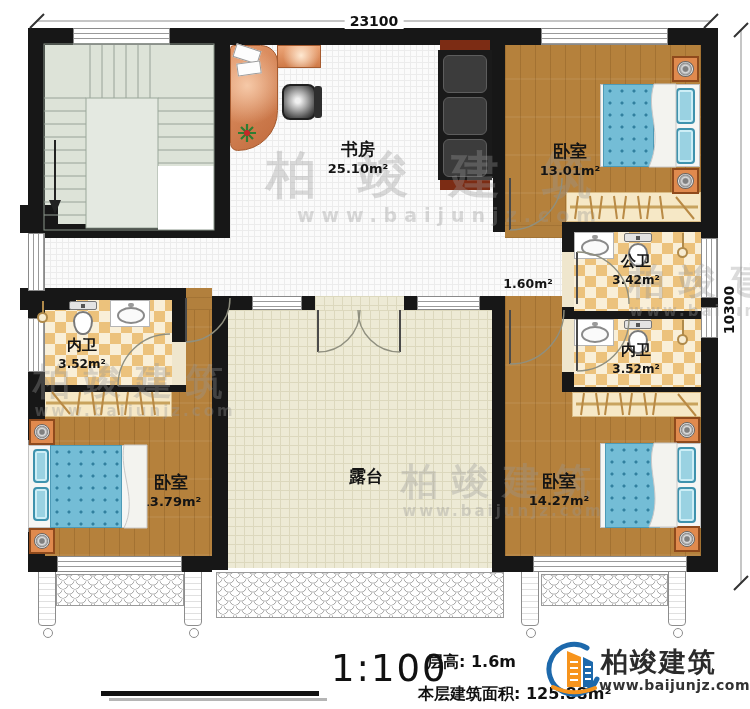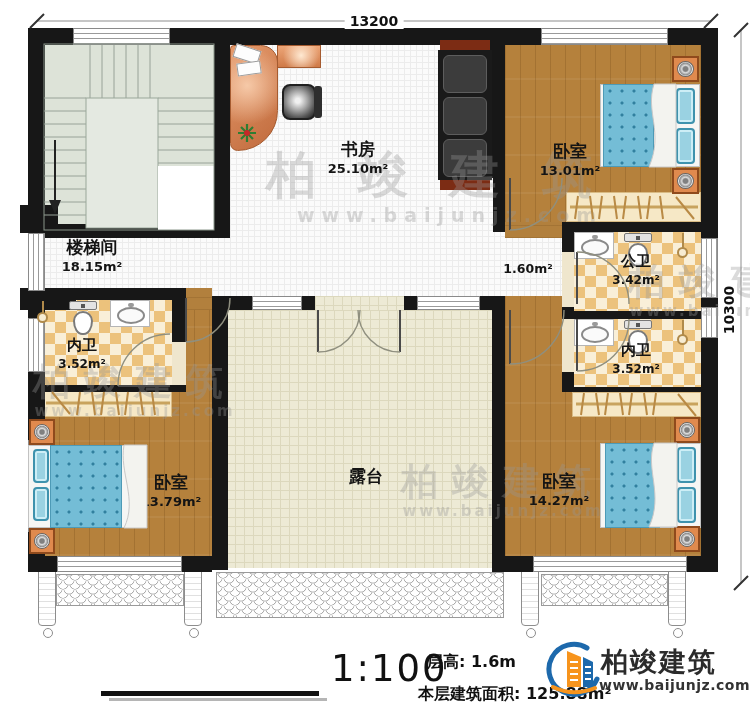--- a/index.html
+++ b/index.html
@@ -241,33 +241,32 @@
   </div>
   <div class="wm" style="left:358px;top:462px;width:290px">
     <span style="display:block;font-size:37px;letter-spacing:14px">柏竣建筑</span>
     <span style="display:block;font-size:15px;letter-spacing:3px">www.baijunjz.com</span>
   </div>
   <div class="wm" style="left:610px;top:262px;width:240px">
     <span style="display:block;font-size:37px;letter-spacing:14px">柏竣建筑</span>
     <span style="display:block;font-size:15px;letter-spacing:3px">www.baijunjz.com</span>
   </div>
 
-  <div class="lbl" style="left:92px;top:256px"><span class="rname">楼梯间</span><br><span class="rarea">18.15m²</span></div>
   <div class="lbl" style="left:358px;top:158px"><span class="rname">书房</span><br><span class="rarea">25.10m²</span></div>
   <div class="lbl" style="left:570px;top:160px"><span class="rname">卧室</span><br><span class="rarea">13.01m²</span></div>
   <div class="lbl" style="left:636px;top:270px"><span class="sname">公卫</span><br><span class="sarea">3.42m²</span></div>
   <div class="lbl" style="left:636px;top:359px"><span class="sname">内卫</span><br><span class="sarea">3.52m²</span></div>
   <div class="lbl" style="left:82px;top:354px"><span class="sname">内卫</span><br><span class="sarea">3.52m²</span></div>
   <div class="lbl" style="left:171px;top:491px"><span class="rname">卧室</span><br><span class="rarea">13.79m²</span></div>
   <div class="lbl" style="left:559px;top:490px"><span class="rname">卧室</span><br><span class="rarea">14.27m²</span></div>
   <div class="lbl" style="left:366px;top:477px"><span class="rname">露台</span></div>
-  <div class="lbl" style="left:528px;top:268px"><span style="font-size:12.5px">1.60m²</span></div>
+  <div class="lbl" style="left:528px;top:283px"><span style="font-size:12.5px">1.60m²</span></div>
   <div class="lbl" style="left:197px;top:218px"><span style="font-size:19px">下</span></div>
 
-  <div class="dim" style="left:374px;top:21px">13200</div>
+  <div class="dim" style="left:374px;top:21px">23100</div>
   <div class="dim" style="left:729px;top:310px;transform:translate(-50%,-50%) rotate(-90deg)">10300</div>
 
   <svg class="overlay" width="750" height="709" viewBox="0 0 750 709">
     <g stroke="#8d8d8d" stroke-width="1">
       <path d="M37 21 H711 M741 30 V583"></path>
     </g>
     <g stroke="#333" stroke-width="2">
       <path d="M30 28 L44 14 M704 28 L718 14 M734 37 L748 23 M734 590 L748 576"></path>
     </g>
     <g>

